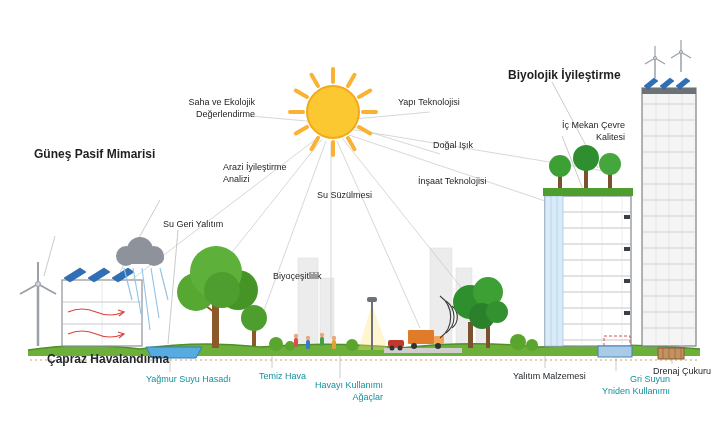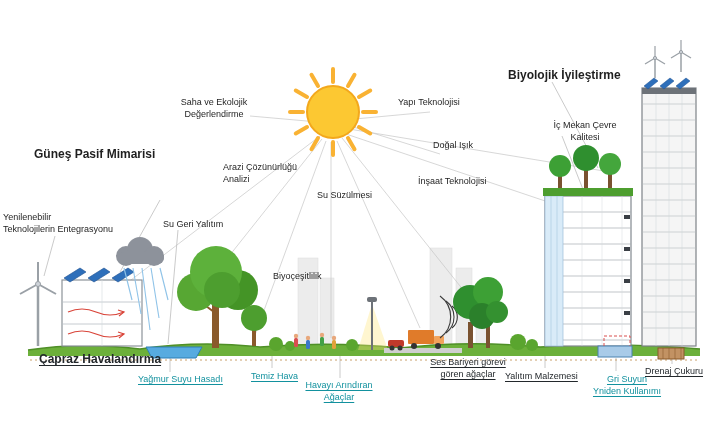--- a/index.html
+++ b/index.html
@@ -8,22 +8,22 @@
     font-family:"Liberation Sans",sans-serif;overflow:hidden;
   }
   #scene{position:absolute;left:0;top:0;}
   .lbl{
     position:absolute;font-size:9px;line-height:1.3;color:#1f1f1f;
     white-space:pre-line;
   }
   .bold{font-weight:bold;font-size:12px;}
   .teal{color:#12919e;text-align:center;}
   .dark{color:#23282c;}
-  .u{text-decoration:underline;text-underline-offset:2px;}
-  .center{text-align:center;}
+  .u{text-underline-offset:2px;margin-left:8px;}
+  .center{text-align:right;}
 </style>
 </head>
 <body>
 
 <div id="stage">
 
   <svg id="scene" width="720" height="427" viewBox="0 0 720 427">
 
     <g fill="#ececec" stroke="#dcdcdc" stroke-width="0.5">
       <rect x="298" y="258" width="20" height="90"></rect>
@@ -300,41 +300,37 @@
       <circle cx="655" cy="58" r="1.6" fill="#cfd4da"></circle>
       <line x1="681" y1="72" x2="681" y2="52" stroke-width="1.5"></line>
       <line x1="681" y1="52" x2="681" y2="40" stroke-width="1.2"></line>
       <line x1="681" y1="52" x2="691" y2="58" stroke-width="1.2"></line>
       <line x1="681" y1="52" x2="671" y2="58" stroke-width="1.2"></line>
       <circle cx="681" cy="52" r="1.6" fill="#cfd4da"></circle>
     </g>
   </svg>
 
   <div class="lbl bold" style="left:34px;top:147px">Güneş Pasif Mimarisi</div>
-  <div class="lbl" style="left:3px;top:212px">Yenilenebilir
-Teknolojilerin Entegrasyonu</div>
   <div class="lbl" style="left:163px;top:219px">Su Geri Yalıtım</div>
   <div class="lbl center" style="left:173px;top:97px;width:82px">Saha ve Ekolojik
 Değerlendirme</div>
-  <div class="lbl" style="left:223px;top:162px">Arazi Çözünürlüğü
+  <div class="lbl" style="left:223px;top:162px">Arazi İyileştirme
 Analizi</div>
   <div class="lbl" style="left:317px;top:190px">Su Süzülmesi</div>
   <div class="lbl" style="left:273px;top:271px">Biyoçeşitlilik</div>
   <div class="lbl" style="left:398px;top:97px">Yapı Teknolojisi</div>
   <div class="lbl" style="left:433px;top:140px">Doğal Işık</div>
   <div class="lbl" style="left:418px;top:176px">İnşaat Teknolojisi</div>
   <div class="lbl bold" style="left:508px;top:68px">Biyolojik İyileştirme</div>
   <div class="lbl center" style="left:545px;top:120px;width:80px">İç Mekan Çevre
 Kalitesi</div>
 
   <div class="lbl bold dark u" style="left:39px;top:352px">Çapraz Havalandırma</div>
   <div class="lbl teal u" style="left:138px;top:374px">Yağmur Suyu Hasadı</div>
   <div class="lbl teal u" style="left:251px;top:371px">Temiz Hava</div>
-  <div class="lbl teal u center" style="left:303px;top:380px;width:72px">Havayı Arındıran
+  <div class="lbl teal u center" style="left:303px;top:380px;width:72px">Havayı Kullanımı
 Ağaçlar</div>
-  <div class="lbl dark u center" style="left:429px;top:357px;width:78px">Ses Bariyeri görevi
-gören ağaçlar</div>
   <div class="lbl dark u" style="left:505px;top:371px">Yalıtım Malzemesi</div>
   <div class="lbl teal u center" style="left:592px;top:374px;width:70px">Gri Suyun
 Yniden Kullanımı</div>
   <div class="lbl dark u" style="left:645px;top:366px">Drenaj Çukuru</div>
 
 </div>
 
 </body></html>

